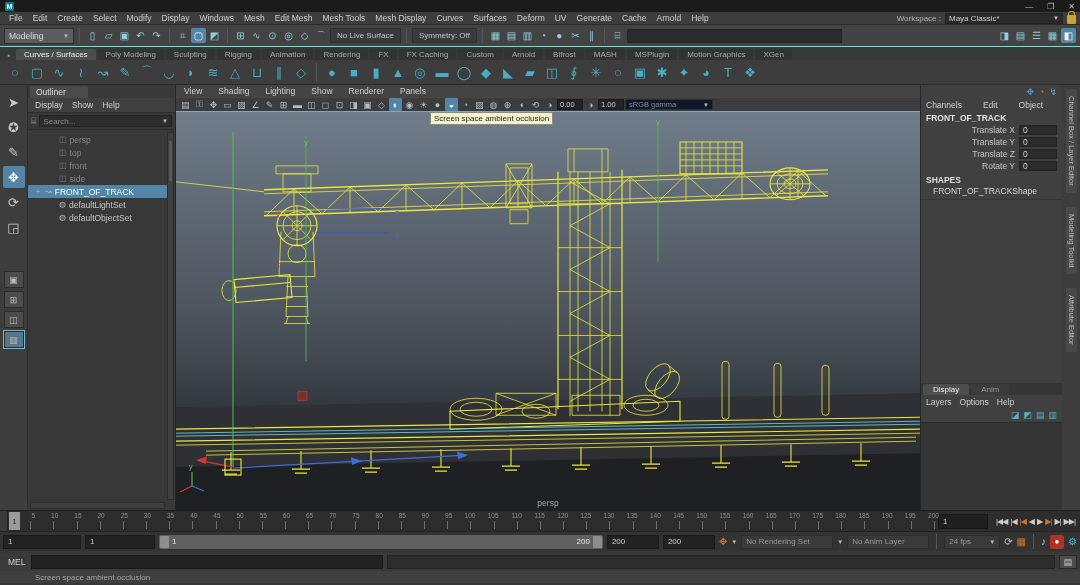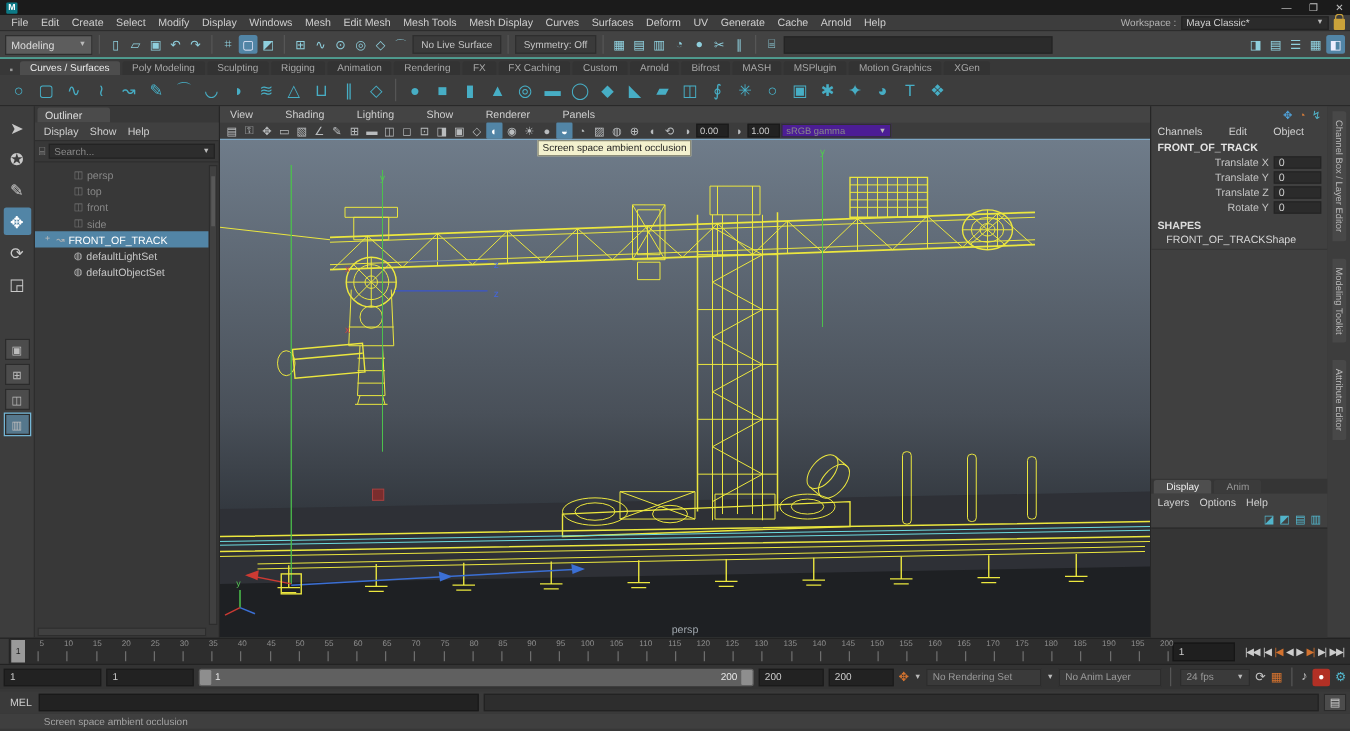--- a/index.html
+++ b/index.html
@@ -46,26 +46,26 @@
   .olist{flex:1;position:relative;padding-top:3px}
   .oitem{display:flex;height:13px;align-items:center;gap:3px;font-size:8.5px;color:#c6c6c6;padding-left:20px;margin-right:8px}
   .oitem .pfx{width:8px;font-size:7px;color:#bbb;text-align:center}
   .oitem .oicon{font-size:8px;color:#b5b5b5}
   .oitem.muted{color:#878787}.oitem.muted .oicon{color:#777}
   .oitem.selected{background:#5285a6;color:#fff;padding-left:6px}
   .o-vscroll{position:absolute;right:1px;top:2px;bottom:10px;width:7px;background:#404040;border:1px solid #2d2d2d}
   .o-vscroll .thumb{margin:8px 1px 0;height:40px;background:#585858}
   .o-hscroll{position:absolute;left:2px;right:10px;bottom:1px;height:7px;background:#404040;border:1px solid #2d2d2d}
   .viewport{flex:1;display:flex;flex-direction:column;position:relative;background:#444}
-  .vp-menus{height:12px;display:flex;gap:26px;padding:1px 8px;font-size:8.5px;color:#d0d0d0}
+  .vp-menus{height:12px;display:flex;gap:16px;padding:1px 8px;font-size:8.5px;color:#d0d0d0}
   .vp-toolbar{height:14px;background:#3c3c3c;display:flex;align-items:center;gap:1px;padding:0 3px;border-top:1px solid #474747}
   .vp-icon{min-width:13px;height:13px;display:flex;align-items:center;justify-content:center;color:#b9bcbe;font-size:9px}
   .vp-icon.active{background:#5285a6;color:#fff;border-radius:1px}
   .vp-field{width:26px;height:11px;background:#222;border:1px solid #1a1a1a;color:#ccc;font-size:7.5px;display:flex;align-items:center;padding:0 2px}
-  .vp-cs{width:88px;height:11px;background:#4c1d95;border:1px solid #303030;color:#8a8a8a;font-size:7.5px;display:flex;align-items:center;justify-content:space-between;padding:0 3px}
+  .vp-cs{width:88px;height:11px;background:#0f172a;border:1px solid #303030;color:#8a8a8a;font-size:7.5px;display:flex;align-items:center;justify-content:space-between;padding:0 3px}
   .canvas{flex:1;position:relative;border-top:1px solid #7ea7c4;overflow:hidden}
   .canvas svg{position:absolute;inset:0;width:100%;height:100%}
   .vp-tooltip{position:absolute;left:254px;top:0;background:#f3f1ce;color:#1d1d1d;border:1px solid #8c8c78;font-size:8px;padding:0 3px;line-height:11px;z-index:6;white-space:nowrap}
   .persp-label{position:absolute;bottom:2px;left:50%;transform:translateX(-50%);color:#9fa6ad;font-size:8.5px;z-index:5}
   .channelbox{width:142px;background:#404040;display:flex;flex-direction:column;font-size:8.5px;border-left:1px solid #262626}
   .cb-corner{display:flex;justify-content:flex-end;gap:5px;padding:2px 5px}
   .cb-corner span{font-size:9px}
   .cb-menus{display:flex;gap:21px;padding:1px 5px 2px;color:#d0d0d0}
   .cb-object{font-weight:bold;color:#e2e2e2;padding:1px 5px;font-size:8.5px}
   .attr-row{display:flex;justify-content:flex-end;align-items:center;gap:4px;padding:0 5px;height:12px}

